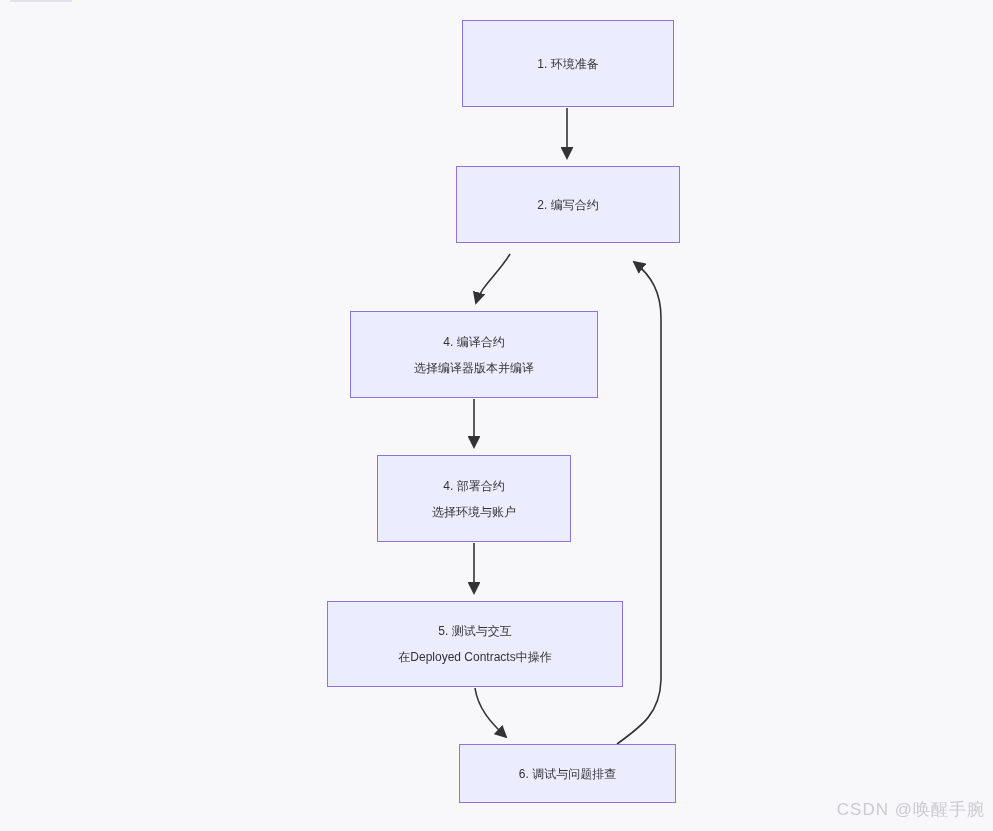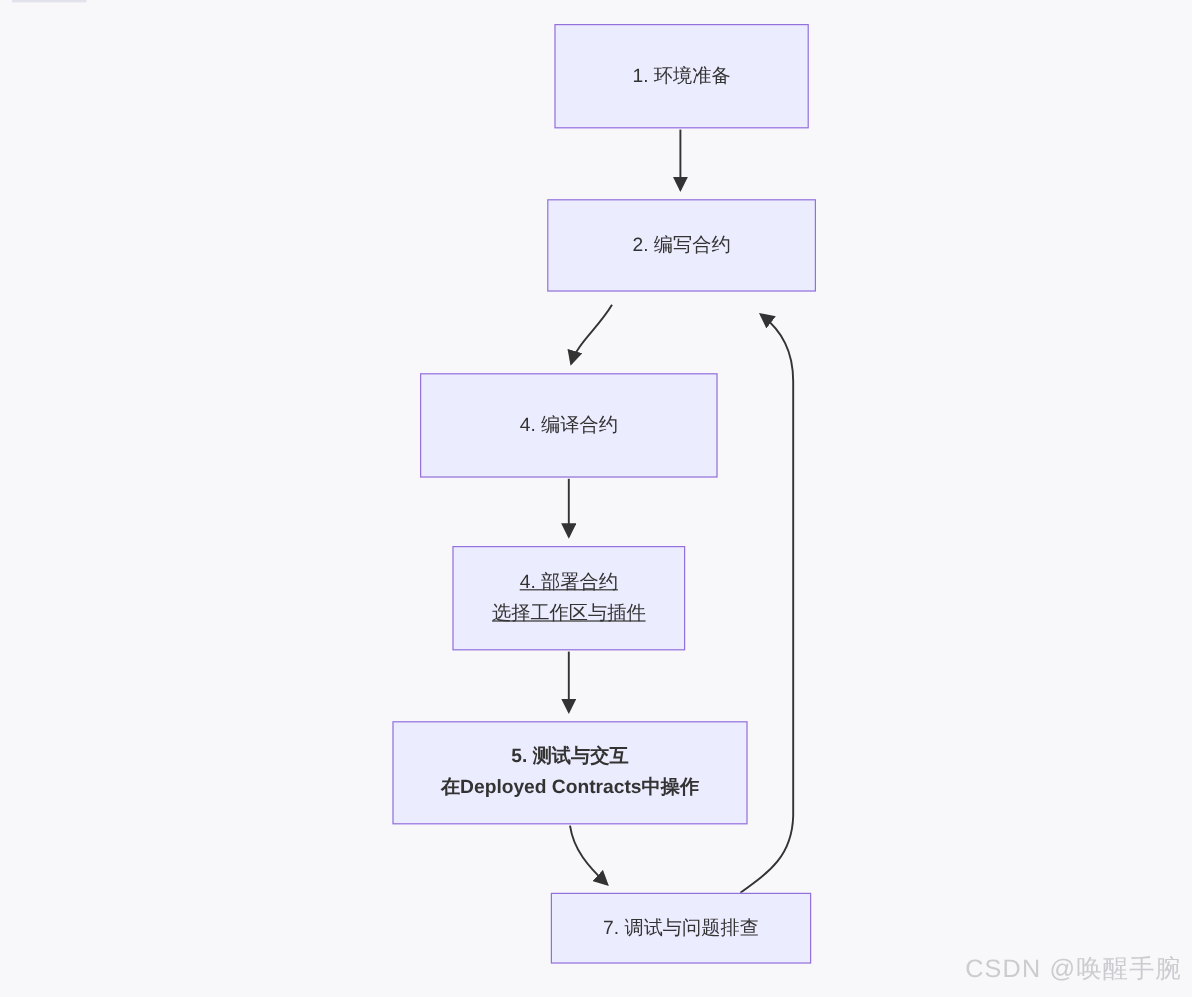--- a/index.html
+++ b/index.html
@@ -24,36 +24,36 @@
   .node{
     position:absolute;
     background:var(--node-fill);
     border:1px solid var(--node-border);
     color:var(--text-color);
     display:flex;
     flex-direction:column;
     align-items:center;
     justify-content:center;
     text-align:center;
-    font-size:16px;
+    font-size:12px;
     line-height:26px;
     padding:4px 10px;
   }
   .node .node-title,.node .node-subtitle{white-space:nowrap;}
   #node-1{left:462px;top:20px;width:212px;height:87px;}
   #node-2{left:456px;top:166px;width:224px;height:77px;}
   #node-3{left:350px;top:311px;width:248px;height:87px;}
-  #node-4{left:377px;top:455px;width:194px;height:87px;text-decoration:underline;}
-  #node-5{left:327px;top:601px;width:296px;height:86px;font-weight:bold;}
+  #node-4{left:377px;top:455px;width:194px;height:87px;}
+  #node-5{left:327px;top:601px;width:296px;height:86px;}
   #node-6{left:459px;top:744px;width:217px;height:59px;}
   .watermark{
     position:absolute;
     right:8px;
     bottom:10px;
-    font-size:21px;
+    font-size:17px;
     color:var(--watermark-color);
     letter-spacing:1px;
   }
   .top-left-artifact{
     position:absolute;
     left:10px;top:0;
     width:62px;height:2px;
     background:#e1e2ec;
   }
 </style>
@@ -81,31 +81,32 @@
   <div class="node" id="node-1">
     <div class="node-title">1. 环境准备</div>
   </div>
 
   <div class="node" id="node-2">
     <div class="node-title">2. 编写合约</div>
   </div>
 
   <div class="node" id="node-3">
     <div class="node-title">4. 编译合约</div>
+    <div class="node-subtitle">选择编译器版本并编译</div>
   </div>
 
   <div class="node" id="node-4">
     <div class="node-title">4. 部署合约</div>
-    <div class="node-subtitle">选择工作区与插件</div>
+    <div class="node-subtitle">选择环境与账户</div>
   </div>
 
   <div class="node" id="node-5">
     <div class="node-title">5. 测试与交互</div>
     <div class="node-subtitle">在Deployed Contracts中操作</div>
   </div>
 
   <div class="node" id="node-6">
-    <div class="node-title">7. 调试与问题排查</div>
+    <div class="node-title">6. 调试与问题排查</div>
   </div>
 
   <div class="watermark">CSDN @唤醒手腕</div>
 
 </div>
 
 </body></html>

